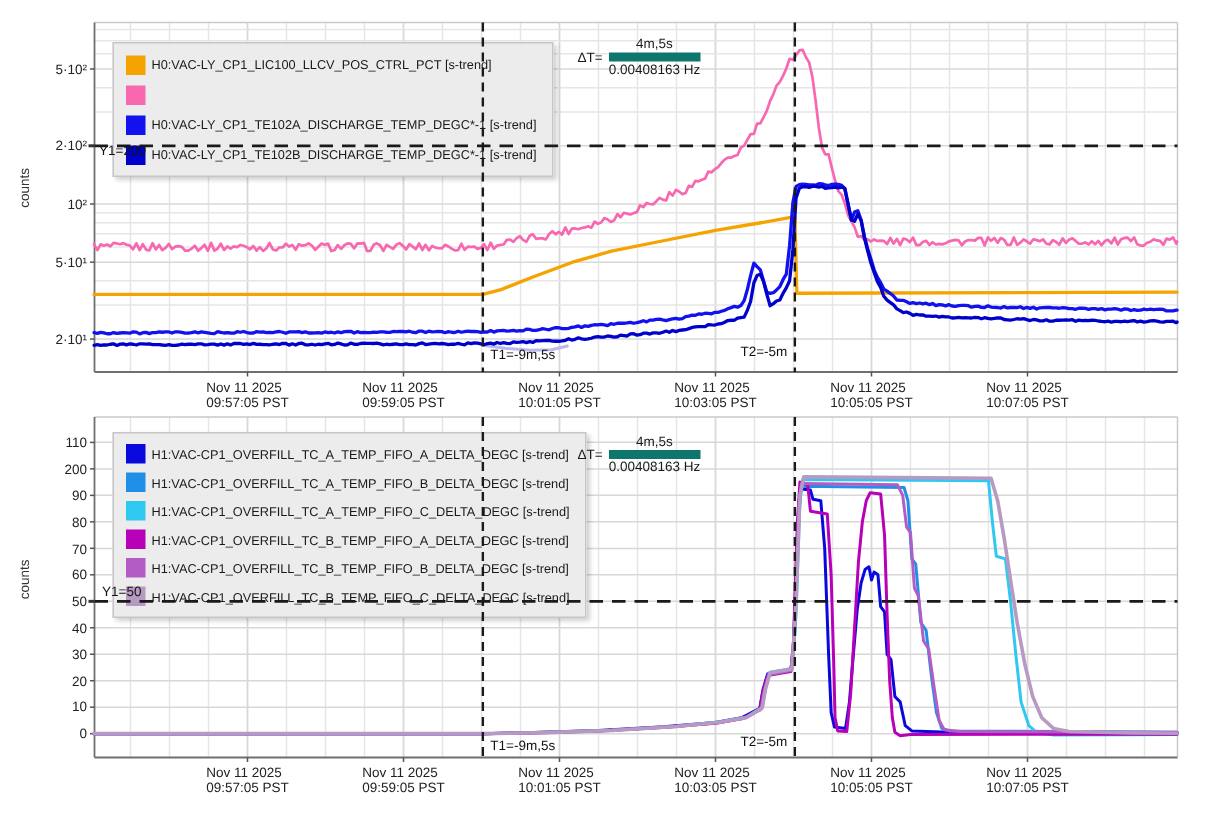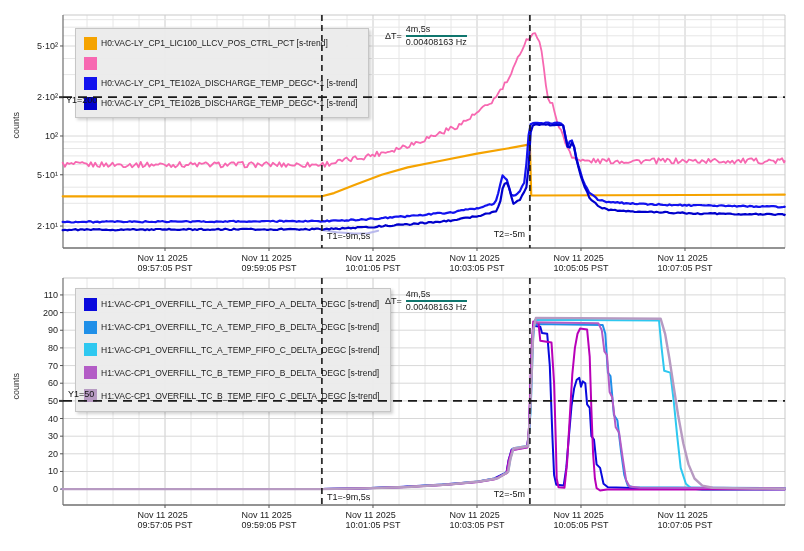--- a/index.html
+++ b/index.html
@@ -22,21 +22,21 @@
   #legend-0{left:75px;top:28px;height:80px;}
   #legend-1{left:75px;top:288px;height:114px;}
   .legend-item{display:flex;align-items:center;gap:4px;font-size:8.5px;color:#1a1a1a;
                white-space:nowrap;}
   .swatch{width:13px;height:13px;flex:none;}
   .dt{position:absolute;display:flex;align-items:center;gap:4px;font-size:9px;
       color:#1a1a1a;z-index:4;}
   #dt-0{left:385px;top:24px;}
   #dt-1{left:385px;top:289px;}
   .dt .frac{display:flex;flex-direction:column;line-height:11px;}
-  .dt .frac .num{border-bottom:2px solid #0f766e;}
+  .dt .frac .num{border-bottom:6px solid #0f766e;text-align:center;}
   .cursor-label{position:absolute;font-size:9px;color:#111;white-space:nowrap;z-index:7;}
 </style>
 </head>
 <body>
 
 <div class="stage">
   <svg id="base" class="canvas" width="804" height="551">
       <rect x="63" y="15" width="722" height="233" fill="#ffffff"></rect>
       <line x1="87.0" y1="15" x2="87.0" y2="248" stroke="#e6e6e6" stroke-width="1"></line>
       <line x1="113.0" y1="15" x2="113.0" y2="248" stroke="#e6e6e6" stroke-width="1"></line>
@@ -210,20 +210,24 @@
       </div>
       <div class="legend-item">
         <span class="swatch" style="background: rgb(31, 143, 232);"></span>
         <span>H1:VAC-CP1_OVERFILL_TC_A_TEMP_FIFO_B_DELTA_DEGC [s-trend]</span>
       </div>
       <div class="legend-item">
         <span class="swatch" style="background: rgb(46, 200, 240);"></span>
         <span>H1:VAC-CP1_OVERFILL_TC_A_TEMP_FIFO_C_DELTA_DEGC [s-trend]</span>
       </div>
       <div class="legend-item">
+        <span class="swatch" style="background: rgb(184, 0, 184);"></span>
+        <span>H1:VAC-CP1_OVERFILL_TC_B_TEMP_FIFO_A_DELTA_DEGC [s-trend]</span>
+      </div>
+      <div class="legend-item">
         <span class="swatch" style="background: rgb(179, 92, 198);"></span>
         <span>H1:VAC-CP1_OVERFILL_TC_B_TEMP_FIFO_B_DELTA_DEGC [s-trend]</span>
       </div>
       <div class="legend-item">
         <span class="swatch" style="background: rgb(183, 154, 194);"></span>
         <span>H1:VAC-CP1_OVERFILL_TC_B_TEMP_FIFO_C_DELTA_DEGC [s-trend]</span>
       </div>
     </div>
 
   <div class="dt" id="dt-0">

